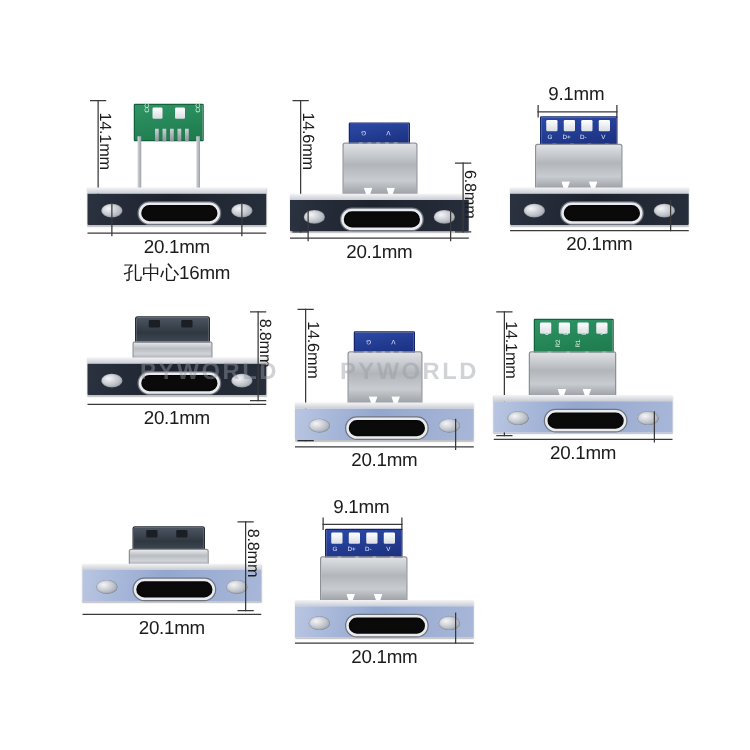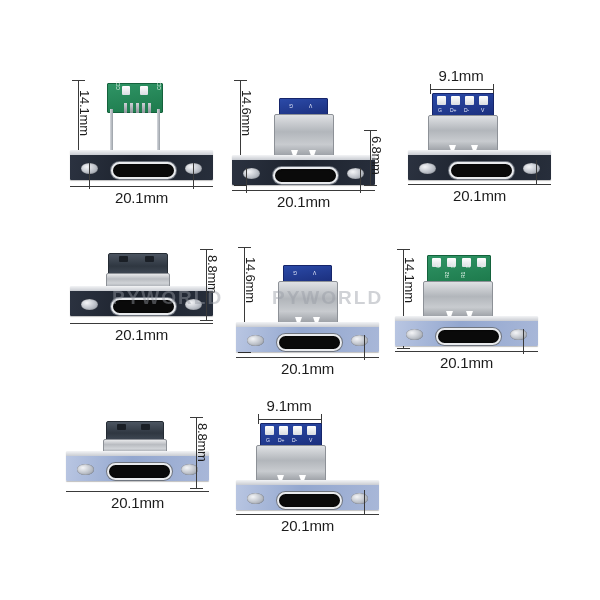--- a/index.html
+++ b/index.html
@@ -175,20 +175,21 @@
         <div class="face"></div>
       <div class="hole" style="left:11px;top:13px;"></div>
       <div class="hole" style="left:115px;top:13px;"></div>
       <div class="port" style="left:41px;top:12px;width:61px;height:13px;"></div>
     </div>
 
     <div class="line vt" style="left:19px;top:85px;height:26px;"></div>
     <div class="line vt" style="left:123px;top:85px;height:26px;"></div>
     <div class="line hz" style="left:0px;top:108px;width:143px;"></div>
     <div class="dim h" style="left:0px;top:111px;width:143px;">20.1mm</div>
+    <div class="dim cn" style="left:-6px;top:131px;width:155px;">孔中心16mm</div>
   </div>
 
   <div class="item" style="left:232px;top:78px;width:150px;height:125px;">
 
     <div class="line vt" style="left:8px;top:2px;height:106px;"></div>
     <div class="tick" style="left:2px;top:2px;width:13px;height:1px;"></div>
     <div class="tick" style="left:2px;top:107px;width:13px;height:1px;"></div>
     <div class="dim v" style="left:22px;top:12px;">14.6mm</div>
 
     <div class="pcb blue" style="left:47px;top:20px;width:47px;height:16px;">

